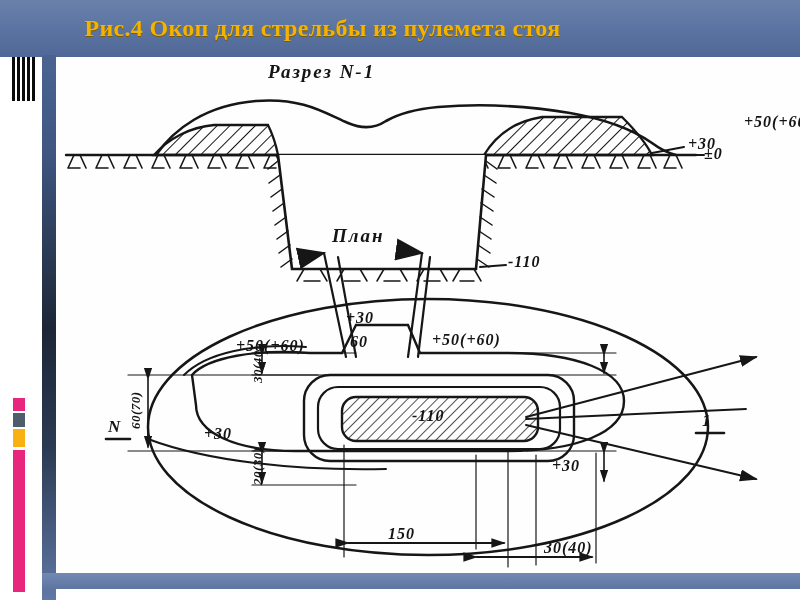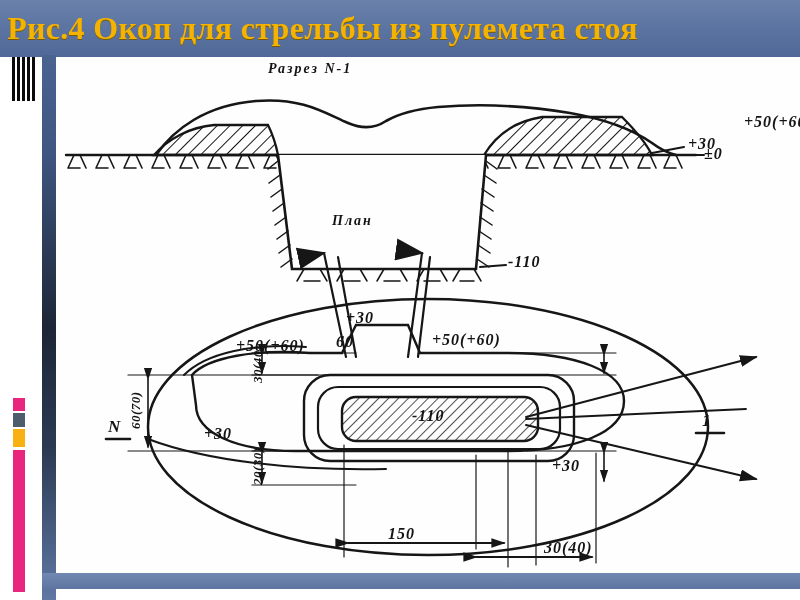--- a/index.html
+++ b/index.html
@@ -5,21 +5,21 @@
   html,body{margin:0;padding:0;}
   body{width:800px;height:600px;overflow:hidden;background:#ffffff;
        font-family:"Liberation Serif",serif;}
   #slide{position:relative;width:800px;height:600px;overflow:hidden;background:#fff;}
 
   
   #titlebar{position:absolute;left:0;top:0;width:800px;height:57px;
     background:linear-gradient(180deg,#6a81ab 0%,#5c75a2 45%,#4f6897 100%);}
   #title{position:absolute;left:0;top:0;width:645px;height:57px;
     display:flex;align-items:center;justify-content:center;
-    color:#f5b301;font-weight:bold;font-size:32px;letter-spacing:.3px;
+    color:#f5b301;font-weight:bold;font-size:24px;letter-spacing:.3px;
     font-family:"Liberation Serif",serif;white-space:nowrap;
     text-shadow:0 1px 0 #7a5a00;}
 
   
   #leftrail{position:absolute;left:42px;top:55px;width:14px;height:545px;
     background:linear-gradient(180deg,#4a6391 0%,#3f5681 18%,#1c2636 50%,#2b3a53 72%,#6078a4 100%);}
   #railbottom{position:absolute;left:42px;top:573px;width:758px;height:16px;
     background:linear-gradient(180deg,#7189b2 0%,#5d75a0 100%);}
   #barcode{position:absolute;left:12px;top:57px;width:24px;height:44px;
     background:repeating-linear-gradient(90deg,#0b0b0b 0px,#0b0b0b 3px,#ffffff 3px,#ffffff 5px);}
@@ -28,21 +28,21 @@
   #chip-slate{top:413px;height:14px;background:#4e5d6b;}
   #chip-gold{top:429px;height:18px;background:#f9b013;}
   #chip-bar{top:450px;height:142px;background:#e8267e;}
 
   
   #canvas{position:absolute;left:56px;top:57px;width:744px;height:516px;
     background:#fefefe;}
   #art{position:absolute;left:0;top:0;width:744px;height:516px;}
   .lbl{position:absolute;font-family:"Liberation Serif",serif;font-weight:bold;
        color:#141414;white-space:nowrap;}
-  .hdr{font-style:italic;font-size:14px;letter-spacing:2px;}
+  .hdr{font-style:italic;font-size:19px;letter-spacing:2px;}
   .dim{font-size:16px;font-style:italic;letter-spacing:1px;}
   .dimS{font-size:13px;font-style:italic;letter-spacing:.5px;}
   .rot{transform:rotate(-90deg);transform-origin:0 0;}
   .und{border-bottom:2.5px solid #141414;padding-bottom:1px;font-size:17px;
        font-style:italic;font-weight:bold;}
 </style>
 </head>
 <body>
 
 <div id="slide">
@@ -185,24 +185,24 @@
         <line x1="640" y1="376" x2="668" y2="376" stroke-width="2.6"></line>
       </g>
     </svg>
 
     <div class="lbl hdr" style="left:212px;top:4px;">Разрез N-1</div>
     <div class="lbl dim" style="left:632px;top:78px;">+30</div>
     <div class="lbl dim" style="left:688px;top:56px;">+50(+60)</div>
     <div class="lbl dim" style="left:648px;top:88px;">±0</div>
     <div class="lbl dim" style="left:452px;top:196px;">-110</div>
 
-    <div class="lbl hdr" style="left:276px;top:156px;">План</div>
+    <div class="lbl hdr" style="left:276px;top:168px;">План</div>
 
     <div class="lbl dim" style="left:290px;top:252px;">+30</div>
-    <div class="lbl dim" style="left:280px;top:276px;">60</div>
+    <div class="lbl dim" style="left:294px;top:276px;">60</div>
 
     <div class="lbl dim" style="left:180px;top:280px;">+50(+60)</div>
     <div class="lbl dim" style="left:376px;top:274px;">+50(+60)</div>
 
     <div class="lbl dimS rot" style="left:72px;top:372px;">60(70)</div>
     <div class="lbl dimS rot" style="left:194px;top:326px;">30(40)</div>
     <div class="lbl dimS rot" style="left:194px;top:428px;">20(30)</div>
 
     <div class="lbl dim" style="left:148px;top:368px;">+30</div>
     <div class="lbl dim" style="left:496px;top:400px;">+30</div>

